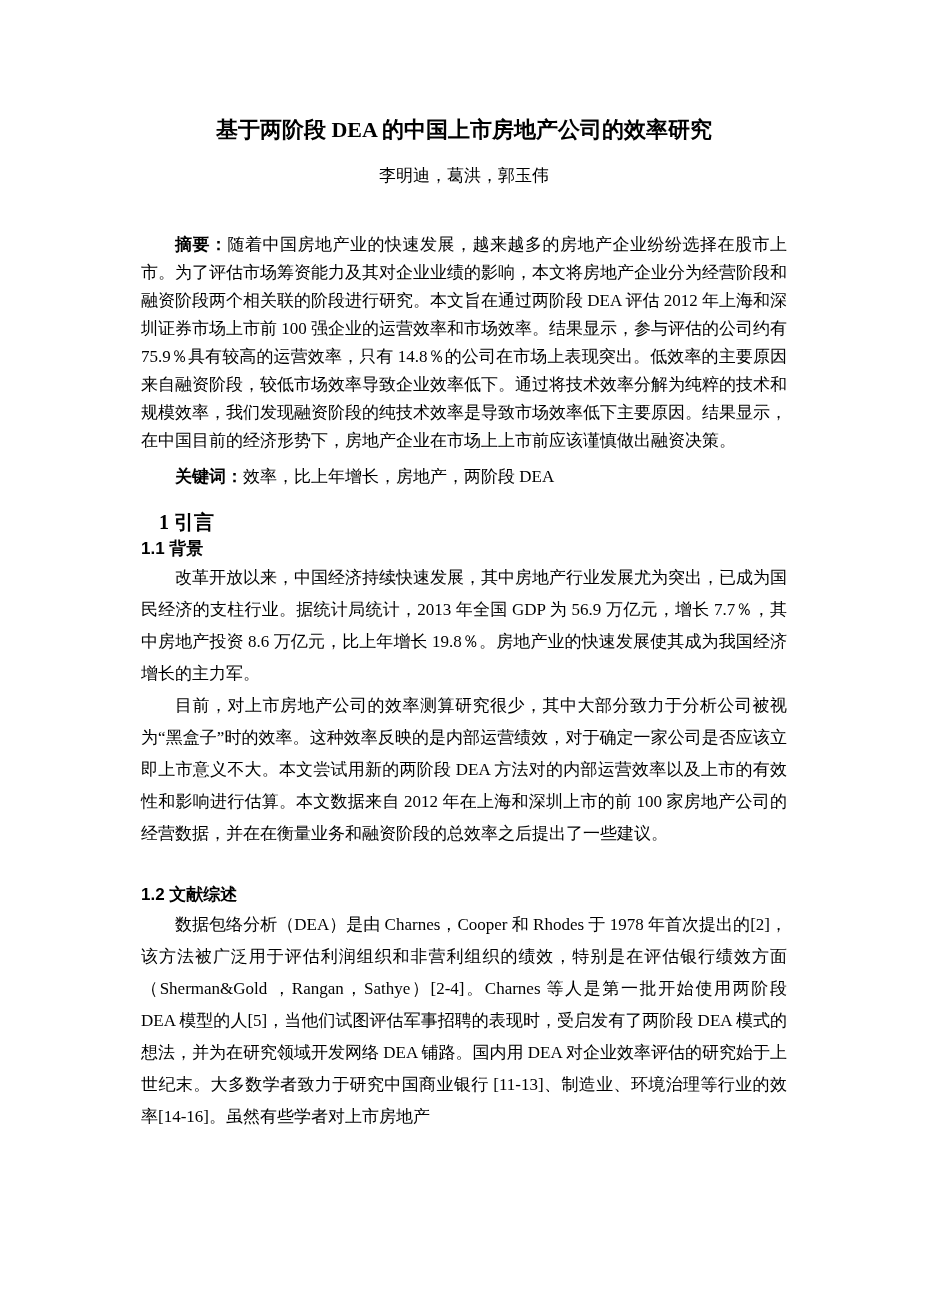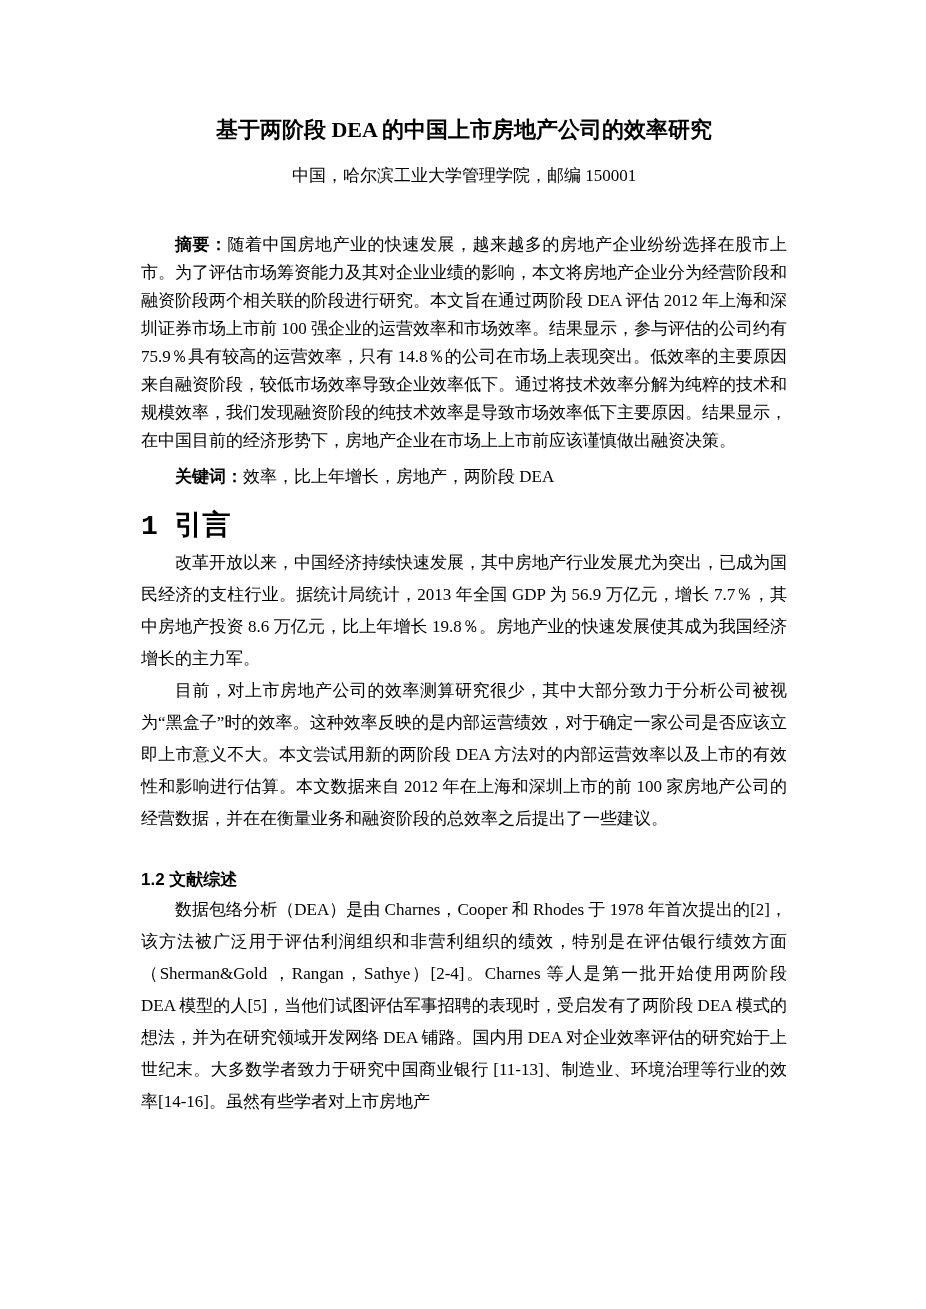--- a/index.html
+++ b/index.html
@@ -50,24 +50,24 @@
     font-family: "Liberation Sans", "DejaVu Sans", sans-serif;
     text-align: right;
   }
   .keywords {
     margin: 9px 0 0 0;
     font-size: 17px;
     line-height: 26px;
     text-indent: 2em;
   }
   .h-section {
-    font-family: Liberation Mono, monospace;
-    font-size: 28px;
+    font-family: Liberation Serif, serif;
+    font-size: 20px;
     font-weight: bold;
-    margin: 20px 0 4px 0;
+    margin: 20px 0 4px 18px;
     line-height: 1.2;
   }
   .h-sub {
     font-family: "Liberation Sans", "DejaVu Sans", sans-serif;
     font-size: 17px;
     font-weight: bold;
     margin: 4px 0 3px 0;
     line-height: 1.25;
   }
   .h-sub-2 {
@@ -82,29 +82,30 @@
     margin: 0;
   }
 </style>
 </head>
 <body>
 
 <div class="page">
 
   <h1 class="title">基于两阶段 DEA 的中国上市房地产公司的效率研究</h1>
 
+  <div class="authors">李明迪，葛洪，郭玉伟</div>
 
-  <div class="affiliation">中国，哈尔滨工业大学管理学院，邮编 150001</div>
 
   <p class="abstract"><span class="inline-label">摘要：</span><span>随着中国房地产业的快速发展，越来越多的房地产企业纷纷选择在股市上市。为了评估市场筹资能力及其对企业业绩的影响，本文将房地产企业分为经营阶段和融资阶段两个相关联的阶段进行研究。本文旨在通过两阶段 DEA 评估 2012 年上海和深圳证券市场上市前 100 强企业的运营效率和市场效率。结果显示，参与评估的公司约有 75.9％具有较高的运营效率，只有 14.8％的公司在市场上表现突出。低效率的主要原因来自融资阶段，较低市场效率导致企业效率低下。通过将技术效率分解为纯粹的技术和规模效率，我们发现融资阶段的纯技术效率是导致市场效率低下主要原因。结果显示，在中国目前的经济形势下，房地产企业在市场上上市前应该谨慎做出融资决策。</span></p>
 
   <p class="keywords"><span class="inline-label">关键词：</span><span>效率，比上年增长，房地产，两阶段 DEA</span></p>
 
   <h2 class="h-section">1 引言</h2>
 
+  <h3 class="h-sub">1.1 背景</h3>
 
   <p class="body-p">改革开放以来，中国经济持续快速发展，其中房地产行业发展尤为突出，已成为国民经济的支柱行业。据统计局统计，2013 年全国 GDP 为 56.9 万亿元，增长 7.7％，其中房地产投资 8.6 万亿元，比上年增长 19.8％。房地产业的快速发展使其成为我国经济增长的主力军。</p>
 
 
   <p class="body-p">目前，对上市房地产公司的效率测算研究很少，其中大部分致力于分析公司被视为“黑盒子”时的效率。这种效率反映的是内部运营绩效，对于确定一家公司是否应该立即上市意义不大。本文尝试用新的两阶段 DEA 方法对的内部运营效率以及上市的有效性和影响进行估算。本文数据来自 2012 年在上海和深圳上市的前 100 家房地产公司的经营数据，并在在衡量业务和融资阶段的总效率之后提出了一些建议。</p>
 
   <h3 class="h-sub h-sub-2">1.2 文献综述</h3>
 
   <p class="body-p">数据包络分析（DEA）是由 Charnes，Cooper 和 Rhodes 于 1978 年首次提出的[2]，该方法被广泛用于评估利润组织和非营利组织的绩效，特别是在评估银行绩效方面（Sherman&amp;Gold ，Rangan，Sathye）[2-4]。Charnes 等人是第一批开始使用两阶段 DEA 模型的人[5]，当他们试图评估军事招聘的表现时，受启发有了两阶段 DEA 模式的想法，并为在研究领域开发网络 DEA 铺路。国内用 DEA 对企业效率评估的研究始于上世纪末。大多数学者致力于研究中国商业银行 [11-13]、制造业、环境治理等行业的效率[14-16]。虽然有些学者对上市房地产</p>
 

